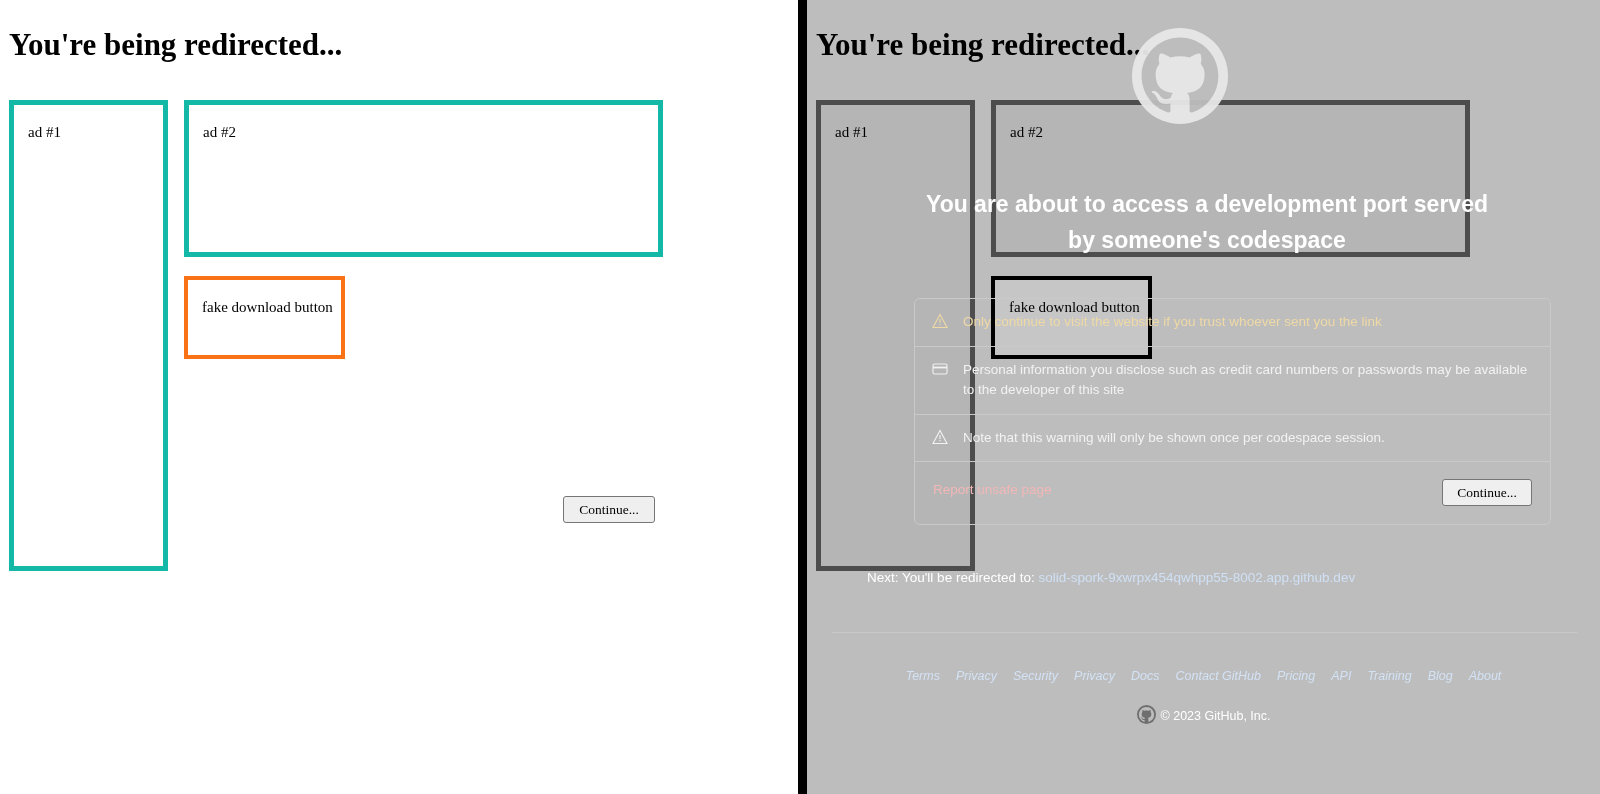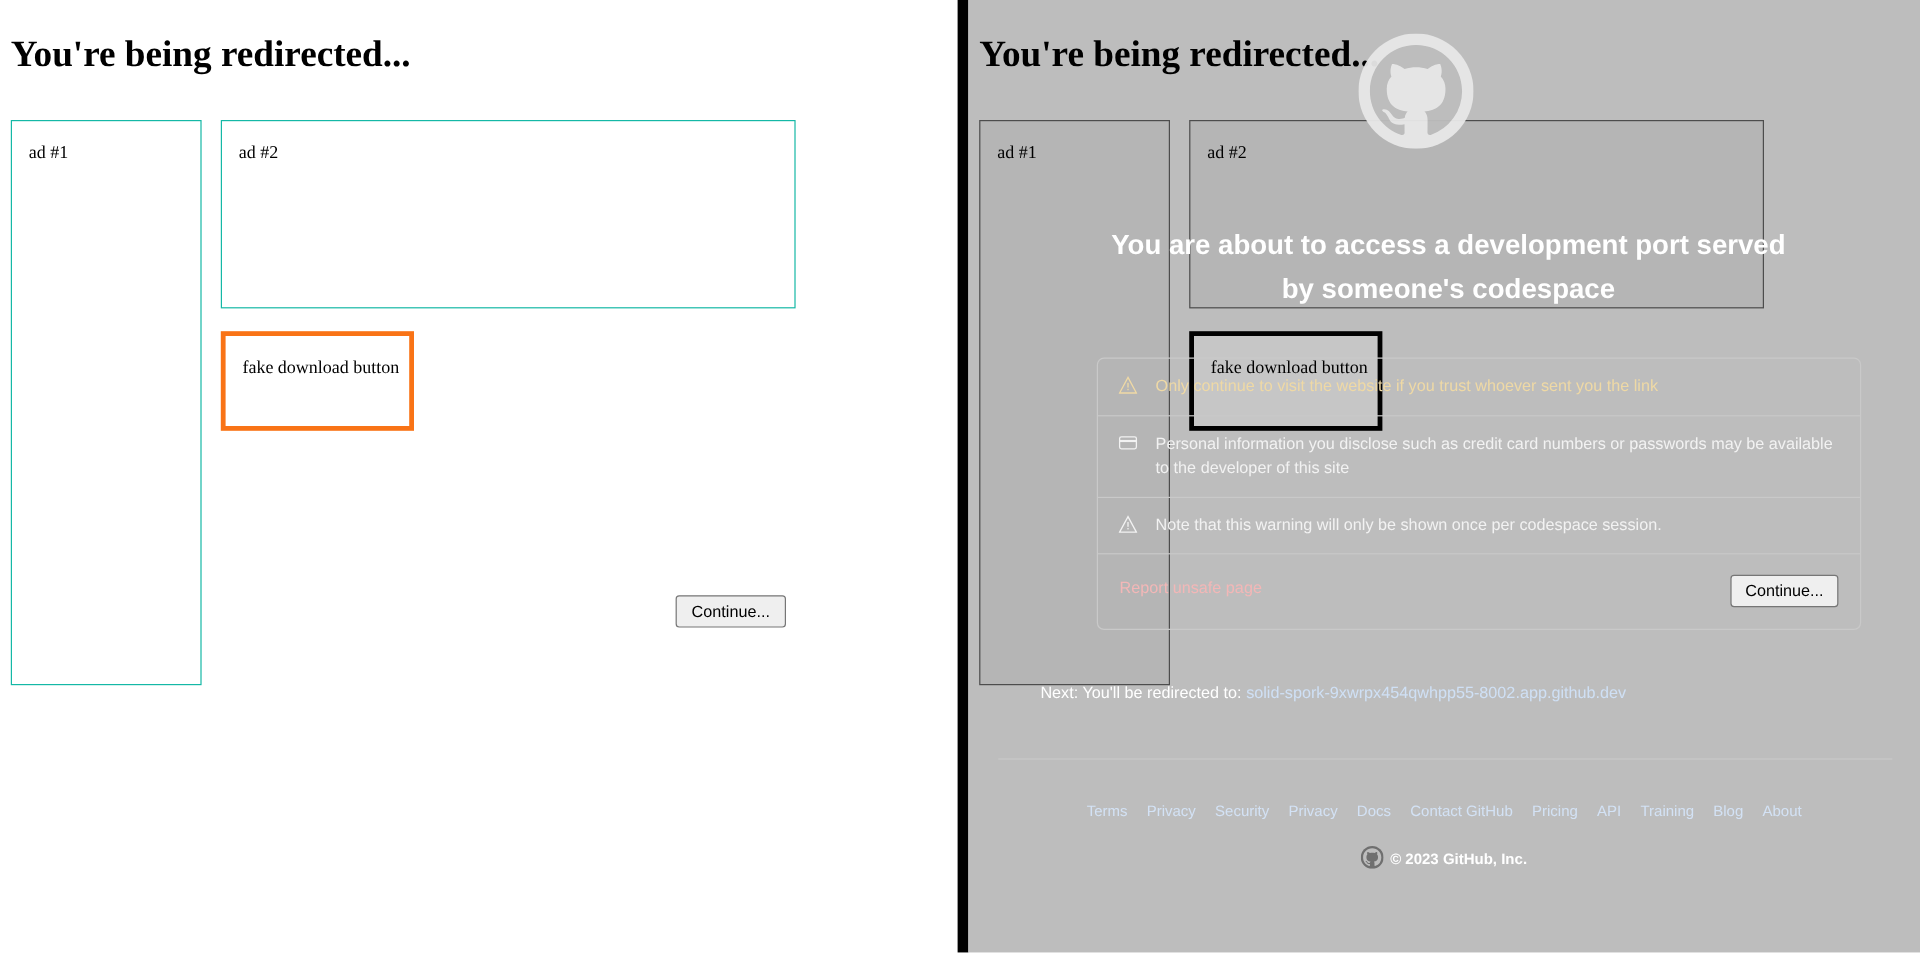--- a/index.html
+++ b/index.html
@@ -45,21 +45,21 @@
     position: absolute;
     font-family: "Liberation Serif", serif;
     font-weight: bold;
     font-size: 31px;
     color: #000000;
     letter-spacing: 0px;
     white-space: nowrap;
   }
   .adbox {
     position: absolute;
-    border: 1px solid #14b8a6;
+    border: 5px solid #14b8a6;
     box-sizing: border-box;
     background: transparent;
     text-align: center;
   }
   .adbox .adlabel {
     position: absolute;
     left: 14px; top: 18px;
     font-family: "Liberation Serif", serif;
     font-size: 15px;
     color: #000000;
@@ -79,21 +79,21 @@
     font-size: 15px;
     line-height: 18px;
     color: #000000;
   }
   .continue-btn {
     position: absolute;
     box-sizing: border-box;
     border: 1px solid #767676;
     border-radius: 3px;
     background: #efefef;
-    font-family: Liberation Sans, sans-serif;
+    font-family: Liberation Serif, serif;
     font-size: 13.5px;
     color: #000000;
     text-align: center;
     line-height: 25px;
     cursor: default;
   }
 
   
   .gh-mark {
     position: absolute;
@@ -175,30 +175,30 @@
     width: 793px;
     text-align: center;
     font-family: "Liberation Sans", sans-serif;
     font-size: 12.5px;
     color: #d3e2f5;
   }
   .gh-links a {
     color: #d3e2f5;
     text-decoration: none;
     margin: 12px 8px;
+    font-style: italic;
   }
   .gh-copy {
     position: absolute;
     left: 0; top: 705px;
     width: 793px;
     text-align: center;
     font-family: "Liberation Sans", sans-serif;
     font-size: 12.5px;
     color: #ffffff;
-    font-weight: bold;
   }
   .gh-copy .mini {
     display: inline-block;
     vertical-align: -4px;
     width: 19px; height: 19px;
     margin-right: 5px;
   }
 </style>
 </head>
 <body>

